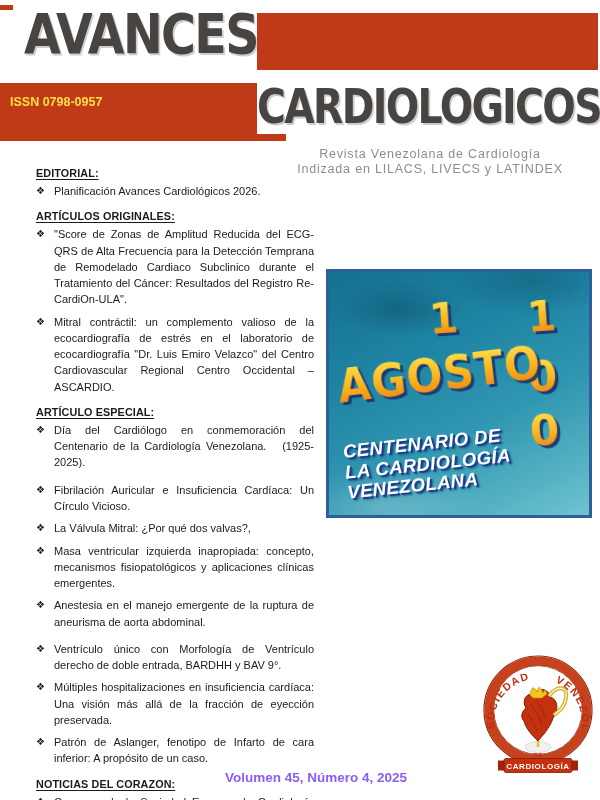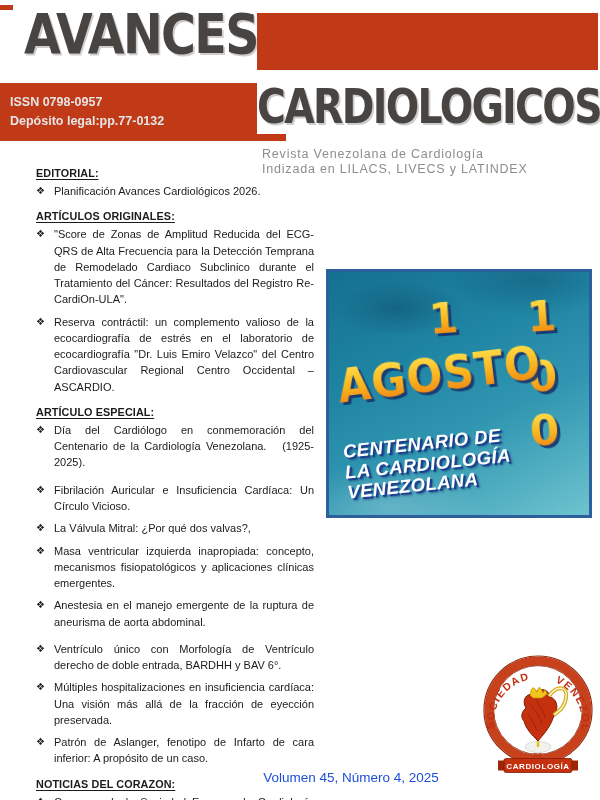--- a/index.html
+++ b/index.html
@@ -11,31 +11,31 @@
   .red-dash{position:absolute;left:0;top:5px;width:13px;height:5px;background:#c13a17;}
   .title-avances{
     position:absolute;left:24px;top:6px;
     font-family:"DejaVu Sans", sans-serif;font-weight:800;font-size:56px;line-height:1;
     color:#474442;letter-spacing:-2px;transform:scaleX(.85);transform-origin:left top;
     text-shadow:2px 2px 0 rgba(130,130,130,.4);white-space:nowrap;z-index:3;
   }
   .red-bar-top{position:absolute;left:257px;top:13px;right:2px;height:57px;background:#c13a17;z-index:1;}
   .issn-bar{
     position:absolute;left:0;top:83px;width:286px;height:58px;background:#c13a17;
-    color:#e5e5e5;font-weight:bold;font-size:12.5px;line-height:1.55;
+    color:#fde047;font-weight:bold;font-size:12.5px;line-height:1.55;
     padding:10px 0 0 10px;box-sizing:border-box;z-index:2;
   }
   .title-cardiologicos{
     position:absolute;left:257px;top:79px;
     font-family:"DejaVu Sans", sans-serif;font-weight:800;font-size:48px;line-height:1.15;
     color:#474442;letter-spacing:-2px;transform:scaleX(.82);transform-origin:left top;
     text-shadow:2px 2px 0 rgba(130,130,130,.4);white-space:nowrap;z-index:3;background:#fff;padding-right:6px;
   }
   .masthead-subtitle{
-    position:absolute;left:262px;top:147px;width:336px;text-align:left;
+    position:absolute;left:262px;top:147px;width:336px;text-align:center;
     color:#8d8d8d;font-size:12.5px;line-height:1.16;letter-spacing:.8px;
   }
   
   .toc{position:absolute;left:36px;top:161px;width:278px;color:#1b1b1b;}
   .toc-section{margin-bottom:11px;}
   .toc-header{
     font-weight:bold;font-size:10.8px;text-decoration:underline;text-underline-offset:2px;
     margin-bottom:4px;letter-spacing:.1px;margin-top:6px;
   }
   .toc-item{display:flex;align-items:flex-start;margin-bottom:6px;}
@@ -71,35 +71,34 @@
     transform-origin:left top;
   }
   .poster-caption{
     position:absolute;left:13px;top:170px;transform:rotate(-6deg);transform-origin:left top;
     color:#ffffff;font-weight:bold;font-style:italic;font-size:18.5px;line-height:1.12;
     letter-spacing:.4px;text-shadow:2px 2px 0 #1d3f8f, 3px 3px 2px rgba(20,40,100,.5);
     white-space:nowrap;
   }
   
   .footer-line{
-    position:absolute;left:351px;top:770px;transform:translateX(-50%);
-    font-weight:normal;font-size:13.5px;color:#1d4ed8;white-space:nowrap;
+    position:absolute;left:316px;top:770px;transform:translateX(-50%);
+    font-weight:bold;font-size:13.5px;color:#8b5cf6;white-space:nowrap;
   }
   
   .logo{position:absolute;left:480px;top:654px;width:116px;height:126px;}
 </style>
 </head>
 <body>
 
 <div class="red-dash"></div>
 <div class="title-avances">AVANCES</div>
 <div class="red-bar-top"></div>
 <div class="issn-bar">
   <div>ISSN 0798-0957</div>
-  <div>Depósito legal:pp.77-0132</div>
 </div>
 <div class="title-cardiologicos">CARDIOLOGICOS</div>
 <div class="masthead-subtitle">
   <div>Revista Venezolana de Cardiología</div>
   <div>Indizada en LILACS, LIVECS y LATINDEX</div>
 </div>
 
 <div class="toc">
     <div class="toc-section">
       <div class="toc-header">EDITORIAL:</div>
@@ -109,21 +108,21 @@
       </div>
     </div>
     <div class="toc-section">
       <div class="toc-header">ARTÍCULOS ORIGINALES:</div>
       <div class="toc-item">
         <span class="toc-bullet">❖</span>
         <div class="toc-text">"Score de Zonas de Amplitud Reducida del ECG-QRS de Alta Frecuencia para la Detección Temprana de Remodelado Cardiaco Subclinico durante el Tratamiento del Cáncer: Resultados del Registro Re-CardiOn-ULA".</div>
       </div>
       <div class="toc-item">
         <span class="toc-bullet">❖</span>
-        <div class="toc-text">Reserva contráctil: un complemento valioso de la ecocardiografía de estrés en el laboratorio de ecocardiografía "Dr. Luis Emiro Velazco" del Centro Cardiovascular Regional Centro Occidental – ASCARDIO.</div>
+        <div class="toc-text">Mitral contráctil: un complemento valioso de la ecocardiografía de estrés en el laboratorio de ecocardiografía "Dr. Luis Emiro Velazco" del Centro Cardiovascular Regional Centro Occidental – ASCARDIO.</div>
       </div>
     </div>
     <div class="toc-section">
       <div class="toc-header">ARTÍCULO ESPECIAL:</div>
       <div class="toc-item">
         <span class="toc-bullet">❖</span>
         <div class="toc-text">Día del Cardiólogo en conmemoración del Centenario de la Cardiología Venezolana. &nbsp; (1925-2025).</div>
       </div>
     </div>
     <div class="toc-section">
@@ -140,21 +139,21 @@
         <div class="toc-text">Masa ventricular izquierda inapropiada: concepto, mecanismos fisiopatológicos y aplicaciones clínicas emergentes.</div>
       </div>
       <div class="toc-item">
         <span class="toc-bullet">❖</span>
         <div class="toc-text">Anestesia en el manejo emergente de la ruptura de aneurisma de aorta abdominal.</div>
       </div>
     </div>
     <div class="toc-section">
       <div class="toc-item">
         <span class="toc-bullet">❖</span>
-        <div class="toc-text">Ventrículo único con Morfología de Ventrículo derecho de doble entrada, BARDHH y BAV 6°.</div>
+        <div class="toc-text">Ventrículo único con Morfología de Ventrículo derecho de doble entrada, BARDHH y BAV 9°.</div>
       </div>
       <div class="toc-item">
         <span class="toc-bullet">❖</span>
         <div class="toc-text">Múltiples hospitalizaciones en insuficiencia cardíaca: Una visión más allá de la fracción de eyección preservada.</div>
       </div>
       <div class="toc-item">
         <span class="toc-bullet">❖</span>
         <div class="toc-text">Patrón de Aslanger, fenotipo de Infarto de cara inferior: A propósito de un caso.</div>
       </div>
     </div>

